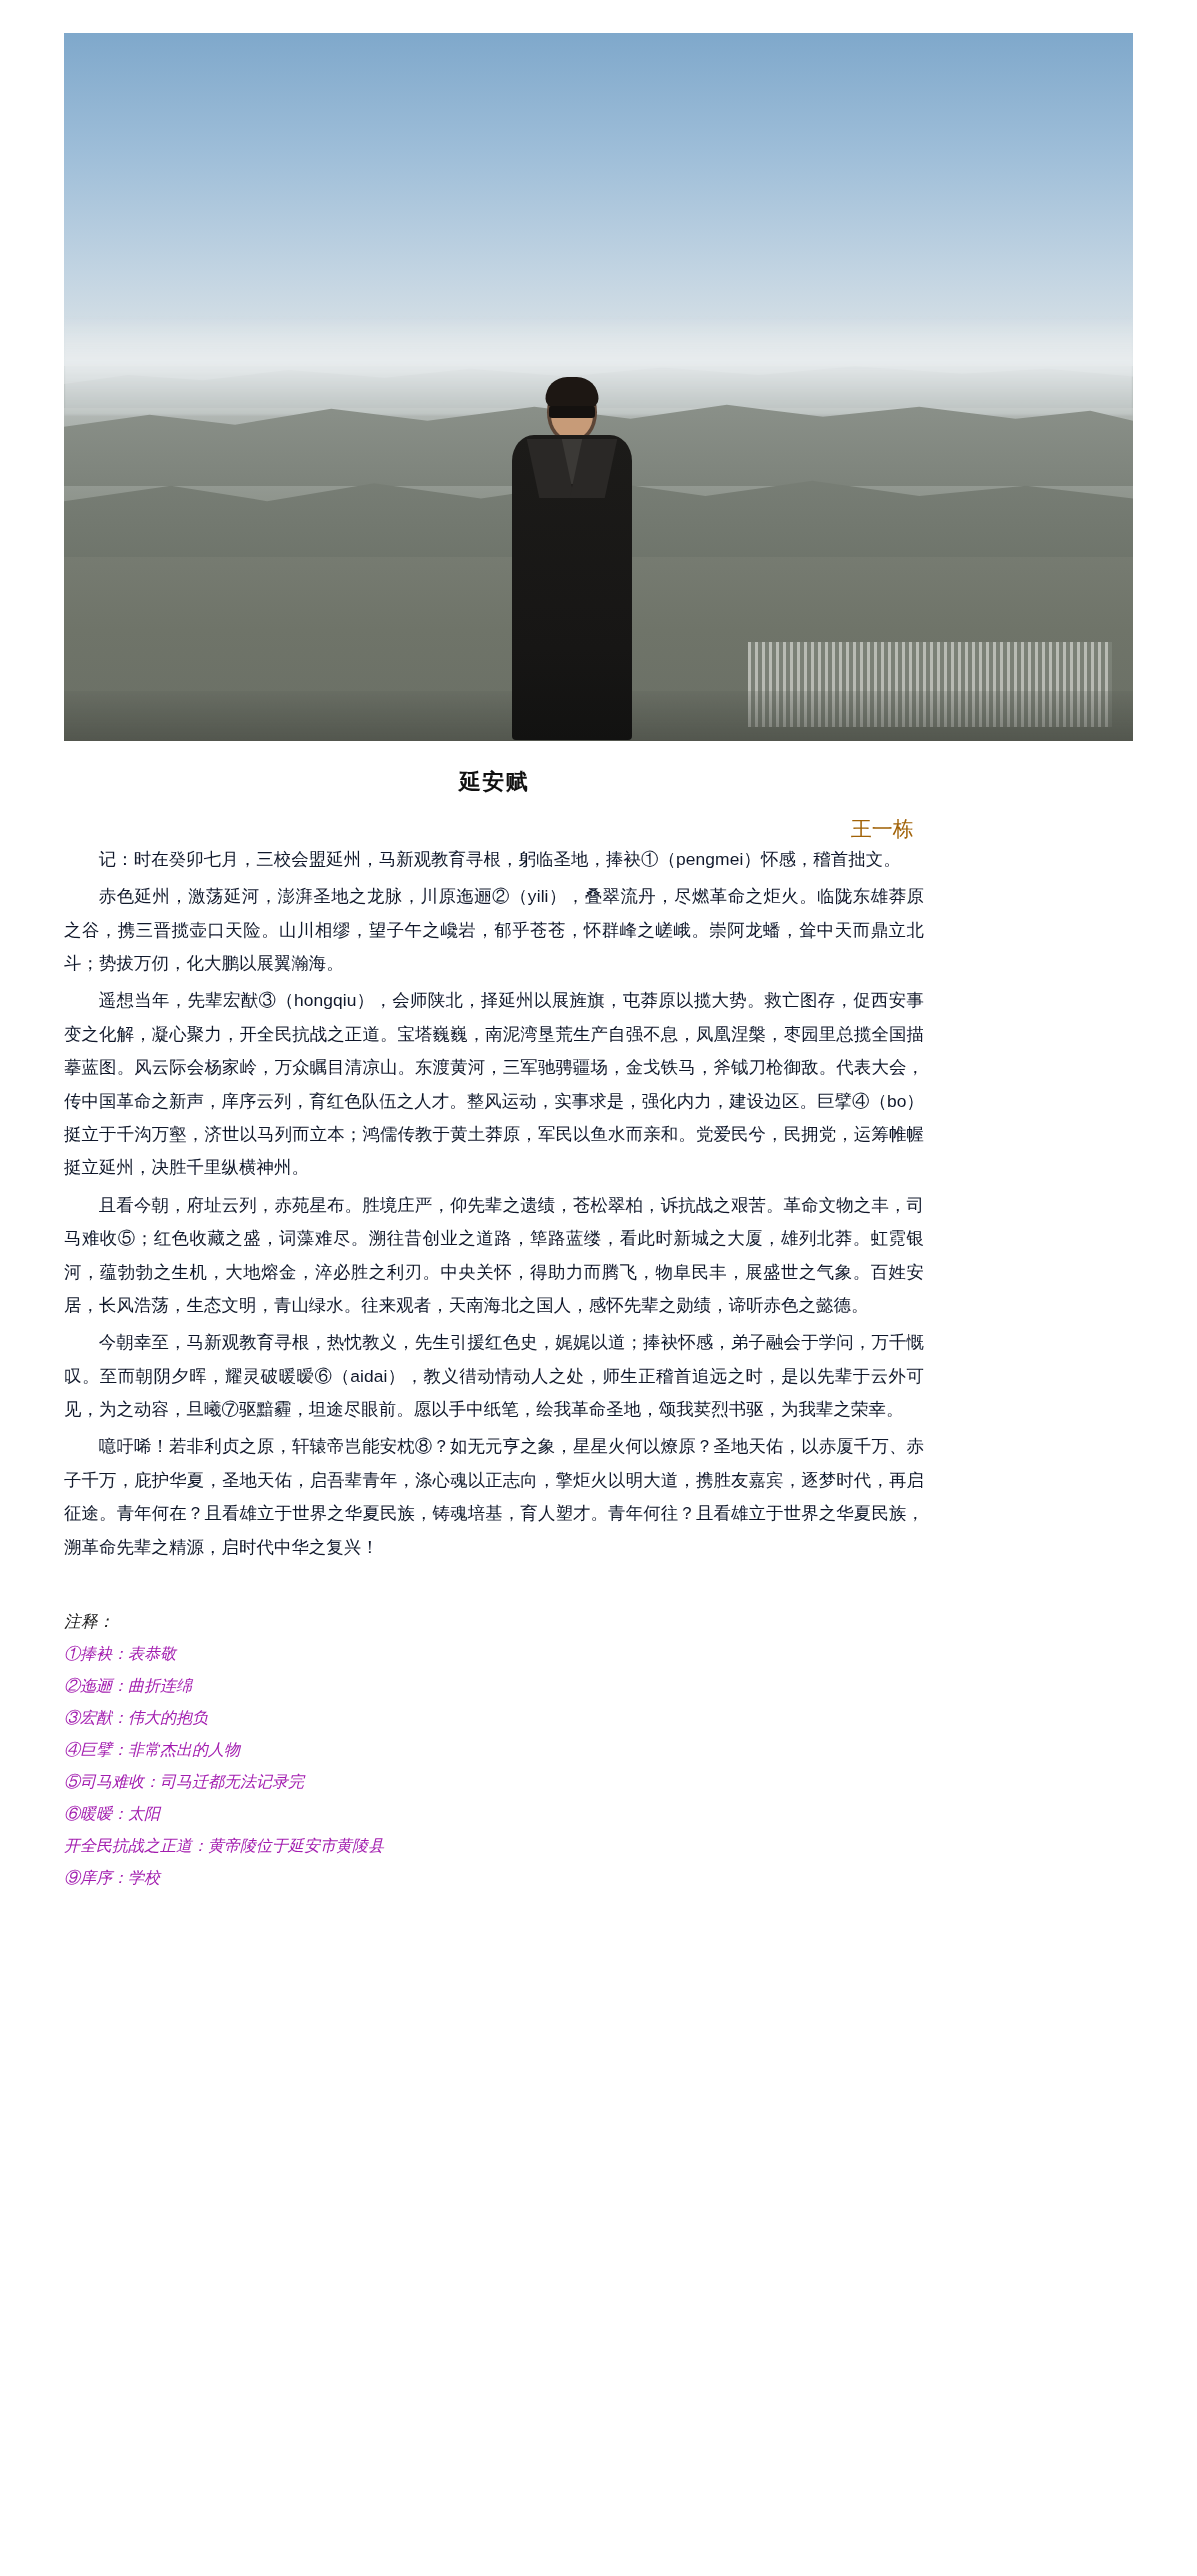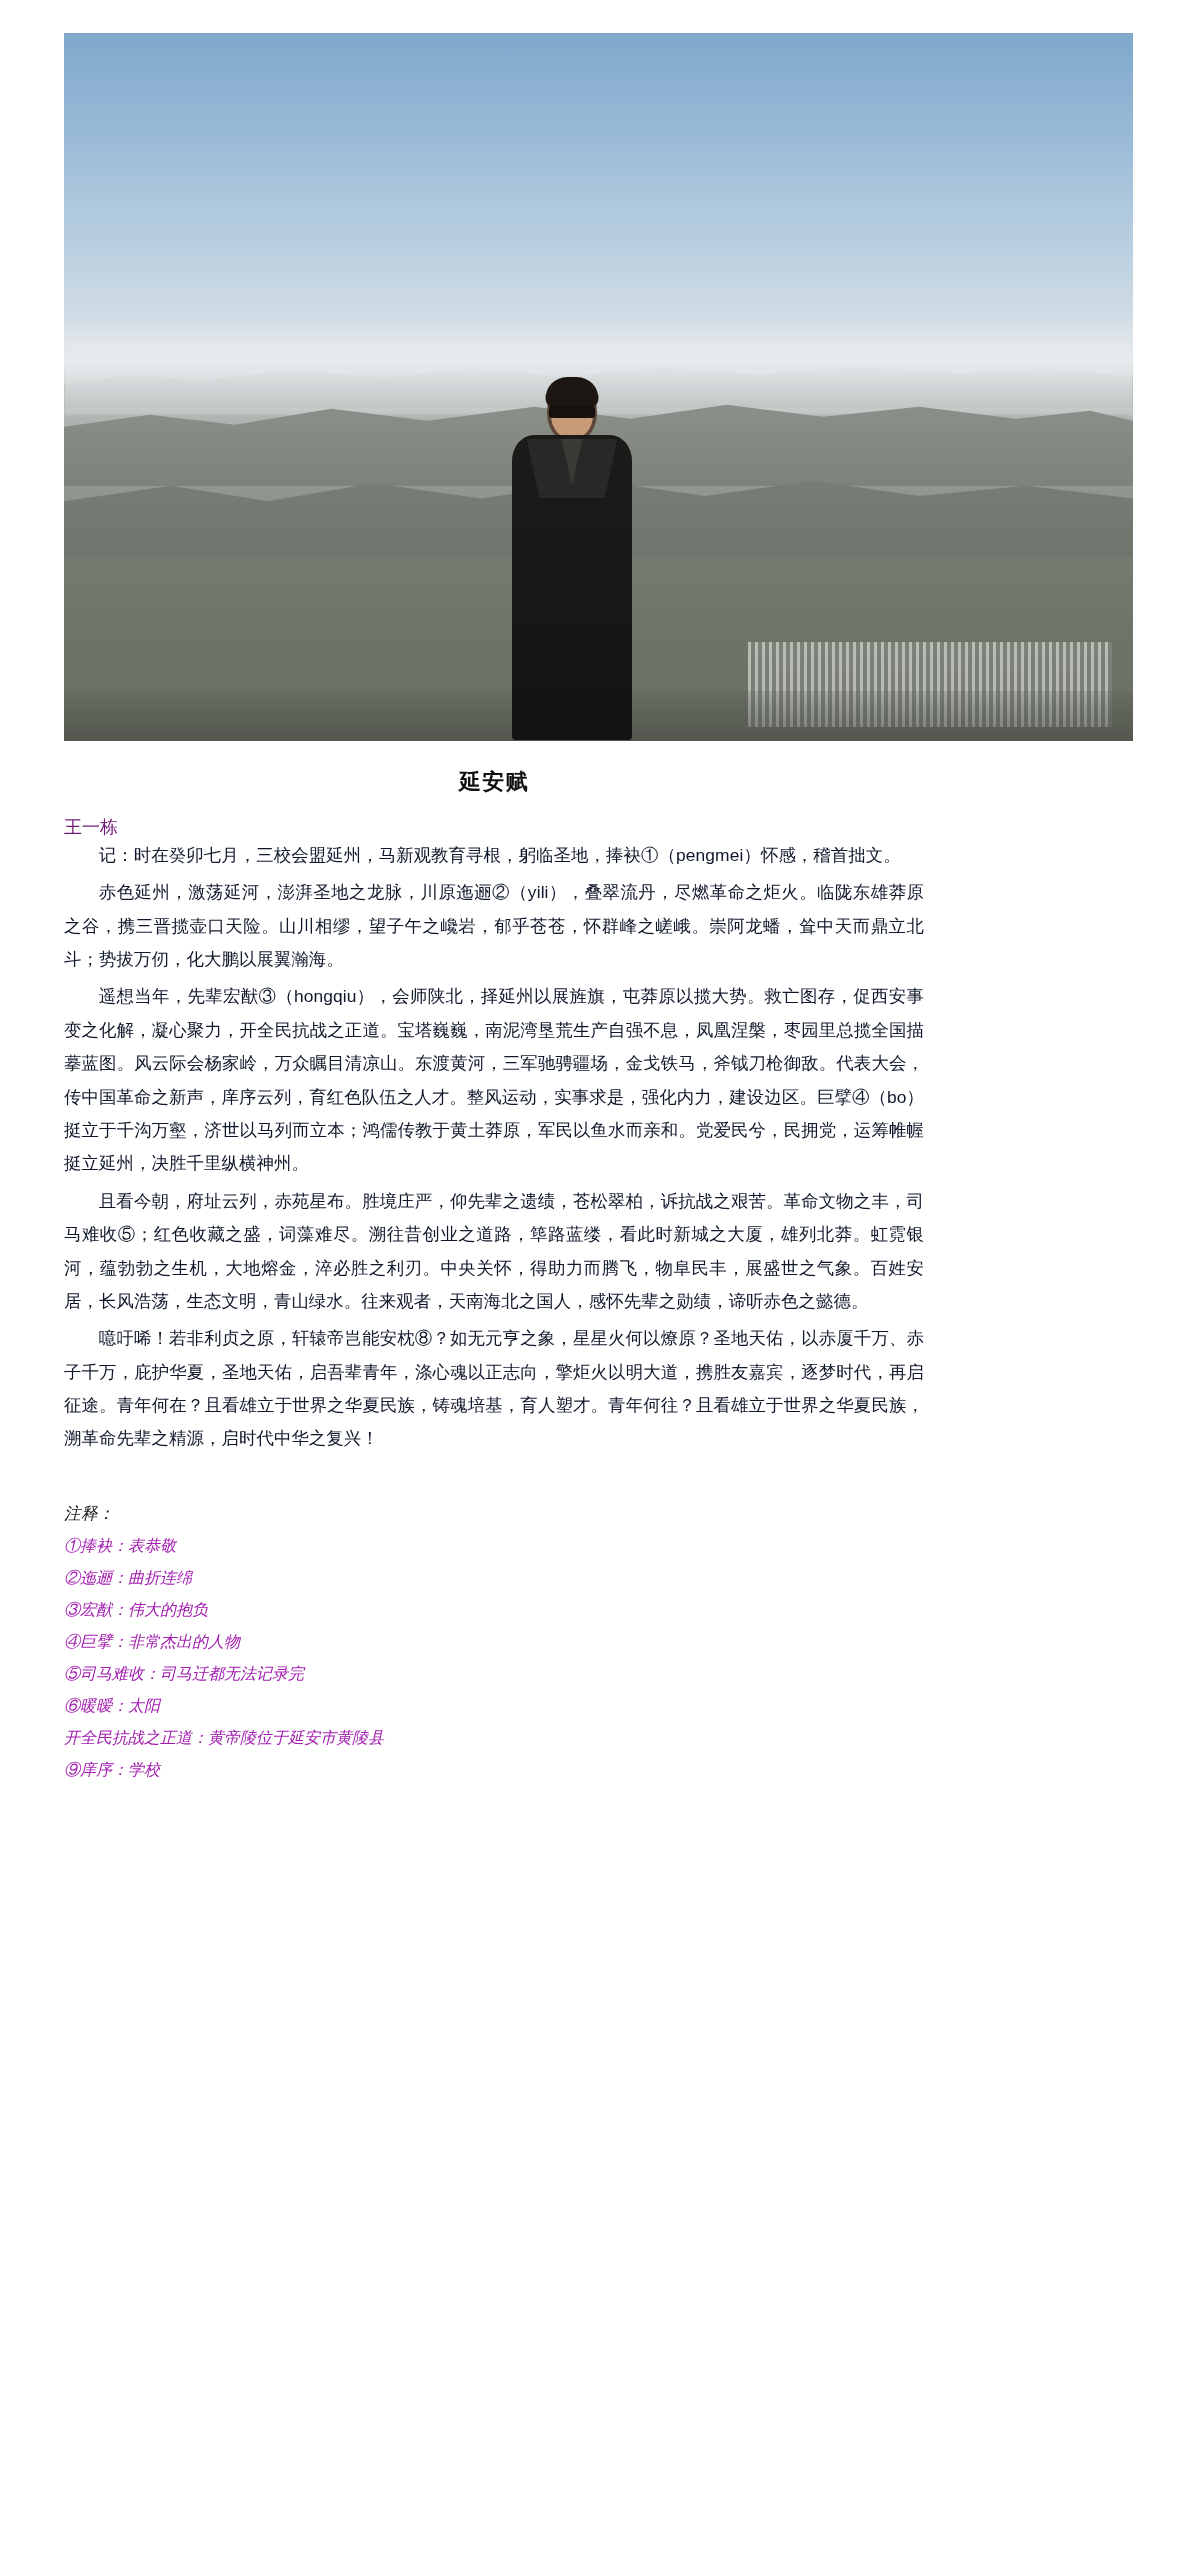--- a/index.html
+++ b/index.html
@@ -157,22 +157,23 @@
   .doc-title {
     margin: 26px 0 0 0;
     text-align: center;
     font-size: 22px;
     font-weight: bold;
     letter-spacing: 1.3px;
     color: #111;
   }
   .author {
     margin: 18px 0 0 0;
-    font-size: 18px;
-    color: #701a75;
+    text-align: right;
+    font-size: 21px;
+    color: #a16207;
     padding-right: 10.3px;
   }
   .body-text p {
     margin: 0 0 3.9px 0;
     font-size: 17.4px;
     line-height: 1.92;
     text-align: justify;
     text-indent: 2em;
     color: #0f172a;
     letter-spacing: 0.1px;
@@ -225,20 +226,21 @@
 
   <h1 class="doc-title">延安赋</h1>
 
   <div class="author">王一栋</div>
 
   <div class="body-text">
     <p>记：时在癸卯七月，三校会盟延州，马新观教育寻根，躬临圣地，捧袂①（pengmei）怀感，稽首拙文。</p>
     <p>赤色延州，激荡延河，澎湃圣地之龙脉，川原迤逦②（yili），叠翠流丹，尽燃革命之炬火。临陇东雄莽原之谷，携三晋揽壶口天险。山川相缪，望子午之巉岩，郁乎苍苍，怀群峰之嵯峨。崇阿龙蟠，耸中天而鼎立北斗；势拔万仞，化大鹏以展翼瀚海。</p>
     <p>遥想当年，先辈宏猷③（hongqiu），会师陕北，择延州以展旌旗，屯莽原以揽大势。救亡图存，促西安事变之化解，凝心聚力，开全民抗战之正道。宝塔巍巍，南泥湾垦荒生产自强不息，凤凰涅槃，枣园里总揽全国描摹蓝图。风云际会杨家岭，万众瞩目清凉山。东渡黄河，三军驰骋疆场，金戈铁马，斧钺刀枪御敌。代表大会，传中国革命之新声，庠序云列，育红色队伍之人才。整风运动，实事求是，强化内力，建设边区。巨擘④（bo）挺立于千沟万壑，济世以马列而立本；鸿儒传教于黄土莽原，军民以鱼水而亲和。党爱民兮，民拥党，运筹帷幄挺立延州，决胜千里纵横神州。</p>
     <p>且看今朝，府址云列，赤苑星布。胜境庄严，仰先辈之遗绩，苍松翠柏，诉抗战之艰苦。革命文物之丰，司马难收⑤；红色收藏之盛，词藻难尽。溯往昔创业之道路，筚路蓝缕，看此时新城之大厦，雄列北莽。虹霓银河，蕴勃勃之生机，大地熔金，淬必胜之利刃。中央关怀，得助力而腾飞，物阜民丰，展盛世之气象。百姓安居，长风浩荡，生态文明，青山绿水。往来观者，天南海北之国人，感怀先辈之勋绩，谛听赤色之懿德。</p>
+    <p>今朝幸至，马新观教育寻根，热忱教义，先生引援红色史，娓娓以道；捧袂怀感，弟子融会于学问，万千慨叹。至而朝阴夕晖，耀灵破暖暧⑥（aidai），教义徣动情动人之处，师生正稽首追远之时，是以先辈于云外可见，为之动容，旦曦⑦驱黯霾，坦途尽眼前。愿以手中纸笔，绘我革命圣地，颂我荬烈书驱，为我辈之荣幸。</p>
     <p>噫吁唏！若非利贞之原，轩辕帝岂能安枕⑧？如无元亨之象，星星火何以燎原？圣地天佑，以赤厦千万、赤子千万，庇护华夏，圣地天佑，启吾辈青年，涤心魂以正志向，擎炬火以明大道，携胜友嘉宾，逐梦时代，再启征途。青年何在？且看雄立于世界之华夏民族，铸魂培基，育人塑才。青年何往？且看雄立于世界之华夏民族，溯革命先辈之精源，启时代中华之复兴！</p>
   </div>
 
   <div class="notes">
     <div class="notes-title">注释：</div>
     <ul class="notes-list">
       <li>①捧袂：表恭敬</li>
       <li>②迤逦：曲折连绵</li>
       <li>③宏猷：伟大的抱负</li>
       <li>④巨擘：非常杰出的人物</li>

